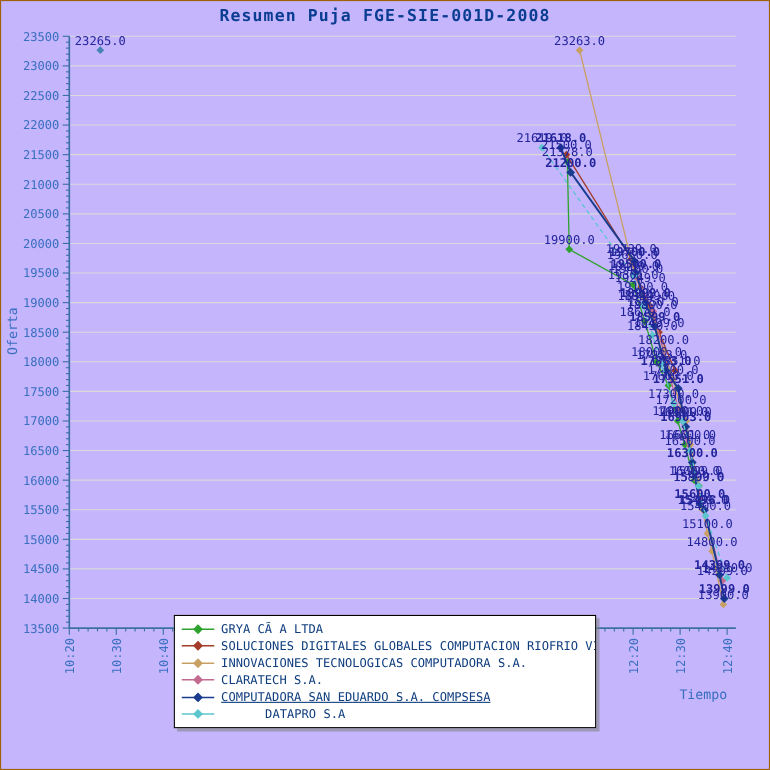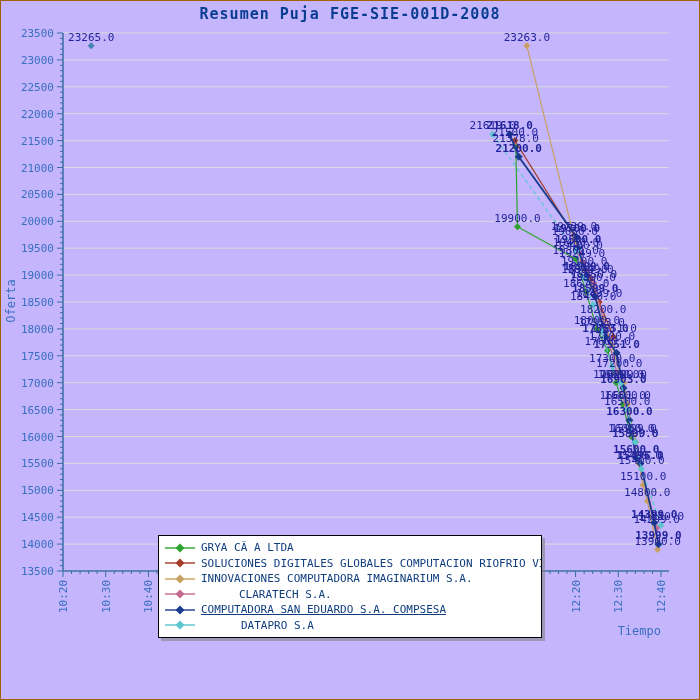--- a/index.html
+++ b/index.html
@@ -7,21 +7,21 @@
     position:relative;width:698px;height:698px;background:#c4b5fd;
     border:1px solid #a16207;overflow:hidden;
     font-family:"DejaVu Sans Mono", monospace;
   }
   #chart-title{
     position:absolute;top:4px;left:0;width:100%;text-align:center;
     font-size:15px;font-weight:bold;letter-spacing:1px;
   }
   #plot-svg{position:absolute;top:0;left:0;}
   #chart-legend{
-    position:absolute;left:157px;top:534px;width:384px;
+    position:absolute;left:157px;top:558px;width:384px;
     background:#ffffff;border:1px solid #000;
     box-shadow:3px 3px 0 rgba(128,128,128,0.55);
     padding:4px 0 4px 6px;box-sizing:border-box;
   }
   .legend-row{display:flex;align-items:center;height:15.5px;}
   .legend-swatch{width:30px;height:10px;flex:0 0 30px;margin-right:6px;}
   .legend-label{font-size:11px;white-space:nowrap;overflow:hidden;}
 </style>
 </head>
 <body>
@@ -426,28 +426,28 @@
           <line x1="0" y1="5" x2="30" y2="5" stroke="#A33C28" stroke-width="1.4"></line>
           <path d="M15,0.5 L19.5,5 L15,9.5 L10.5,5 Z" fill="#A33C28"></path>
         </svg>
         <span class="legend-label" style="color: rgb(15, 61, 126);">SOLUCIONES DIGITALES GLOBALES COMPUTACION RIOFRIO VILLEGAS</span>
       </div>
       <div class="legend-row">
         <svg width="30" height="10" class="legend-swatch">
           <line x1="0" y1="5" x2="30" y2="5" stroke="#C9A063" stroke-width="1.4"></line>
           <path d="M15,0.5 L19.5,5 L15,9.5 L10.5,5 Z" fill="#C9A063"></path>
         </svg>
-        <span class="legend-label" style="color: rgb(15, 61, 126);">INNOVACIONES COMPUTADORA IMAGINARIUM S.A.</span>
+        <span class="legend-label" style="color: rgb(15, 61, 126);">INNOVACIONES TECNOLOGICAS COMPUTADORA S.A.</span>
       </div>
       <div class="legend-row">
         <svg width="30" height="10" class="legend-swatch">
           <line x1="0" y1="5" x2="30" y2="5" stroke="#C4698F" stroke-width="1.4"></line>
           <path d="M15,0.5 L19.5,5 L15,9.5 L10.5,5 Z" fill="#C4698F"></path>
         </svg>
-        <span class="legend-label" style="color: rgb(15, 61, 126); margin-left: 38px;">CLARATECH S.A.</span>
+        <span class="legend-label" style="color: rgb(15, 61, 126);">CLARATECH S.A.</span>
       </div>
       <div class="legend-row">
         <svg width="30" height="10" class="legend-swatch">
           <line x1="0" y1="5" x2="30" y2="5" stroke="#1A3C8F" stroke-width="1.4"></line>
           <path d="M15,0.5 L19.5,5 L15,9.5 L10.5,5 Z" fill="#1A3C8F"></path>
         </svg>
         <span class="legend-label" style="color: rgb(15, 61, 126); text-decoration: underline;">COMPUTADORA SAN EDUARDO S.A. COMPSESA</span>
       </div>
       <div class="legend-row">
         <svg width="30" height="10" class="legend-swatch">

